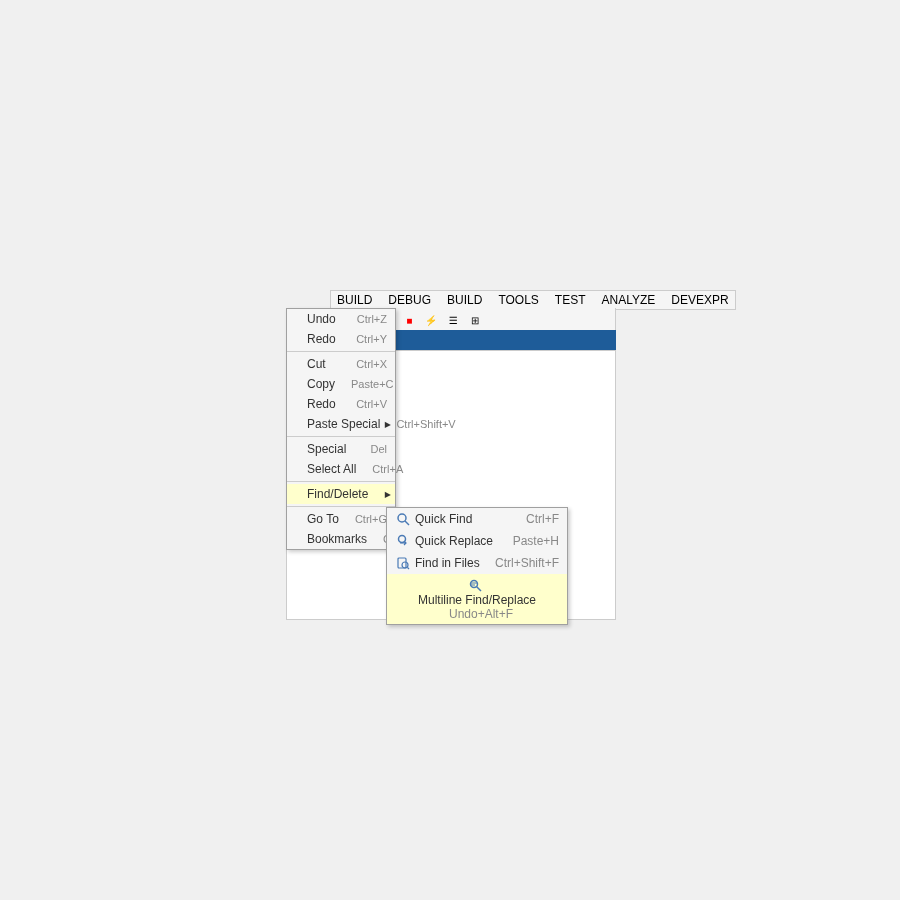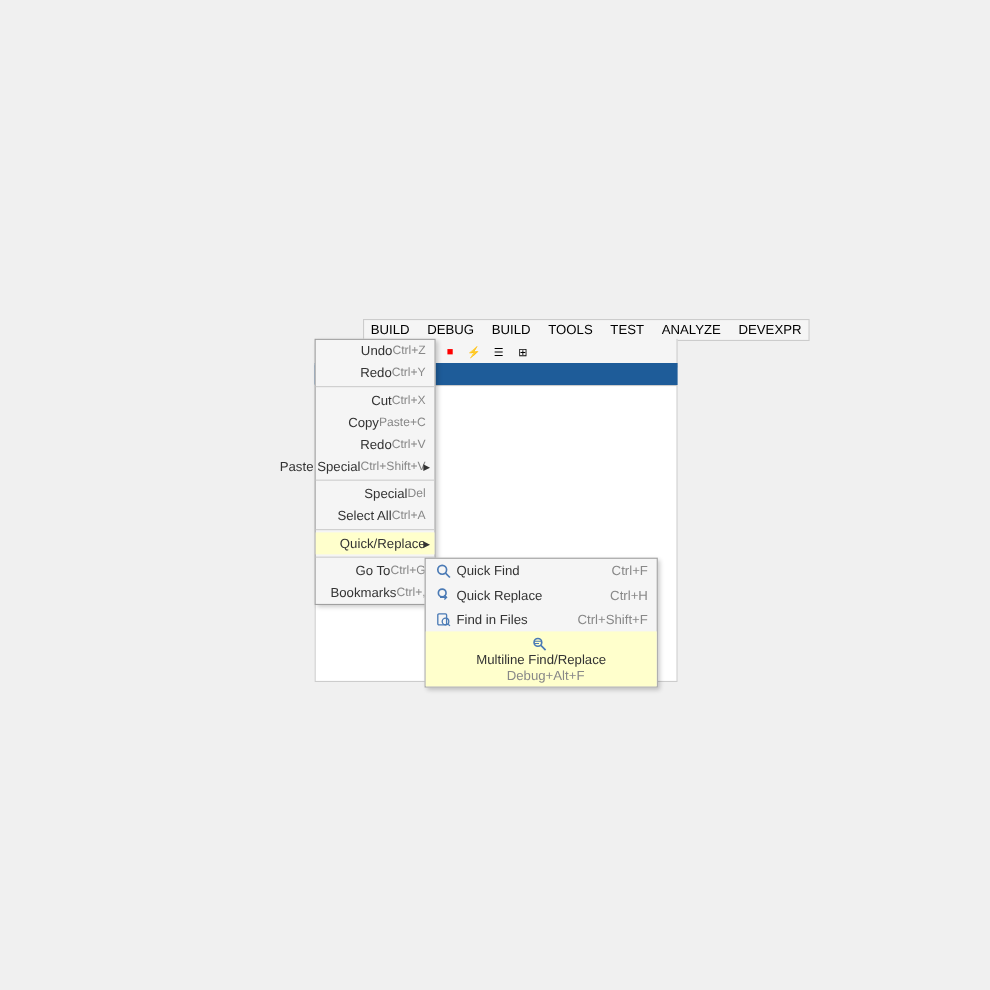--- a/index.html
+++ b/index.html
@@ -131,35 +131,36 @@
       left: 286px;
       width: 110px;
       background: #f5f5f5;
       border: 1px solid #a0a0a0;
       box-shadow: 2px 2px 4px rgba(0,0,0,0.2);
       z-index: 10;
     }
 
     .menu-item {
       display: flex;
-      justify-content: flex-end;
+      justify-content: space-between;
       align-items: center;
       padding: 3px 8px 3px 20px;
       cursor: pointer;
       color: #333;
       white-space: nowrap;
       position: relative;
     }
 
     .menu-item.highlighted {
       background: #ffffcc;
     }
 
     .menu-item .shortcut {
       color: #888;
+      margin-left: 16px;
       font-size: 11px;
     }
 
     .menu-separator {
       height: 1px;
       background: #ccc;
       margin: 2px 0;
     }
 
     .menu-item.has-submenu::after {
@@ -167,21 +168,21 @@
       font-size: 8px;
       position: absolute;
       right: 4px;
     }
 
     
     .find-submenu {
       position: absolute;
       top: 507px;
       left: 386px;
-      width: 212px;
+      width: 182px;
       background: #f5f5f5;
       border: 1px solid #a0a0a0;
       box-shadow: 2px 2px 4px rgba(0,0,0,0.2);
       z-index: 20;
     }
 
     .find-menu-item {
       display: flex;
       align-items: center;
       padding: 3px 8px;
@@ -289,21 +290,21 @@
   <div class="menu-item">
     <span>Special</span>
     <span class="shortcut">Del</span>
   </div>
   <div class="menu-item">
     <span>Select All</span>
     <span class="shortcut">Ctrl+A</span>
   </div>
   <div class="menu-separator"></div>
   <div class="menu-item has-submenu highlighted" style="background:#ffffcc;">
-    <span>Quick/Replace</span>
+    <span>Find/Delete</span>
   </div>
   <div class="menu-separator"></div>
   <div class="menu-item">
     <span>Go To</span>
     <span class="shortcut">Ctrl+G</span>
   </div>
   <div class="menu-item">
     <span>Bookmarks</span>
     <span class="shortcut">Ctrl+,</span>
   </div>
@@ -323,21 +324,21 @@
   </div>
 
   <div class="find-menu-item">
     <span class="item-icon">
       <svg width="14" height="14" viewBox="0 0 14 14" fill="none">
         <circle cx="6" cy="5" r="3.5" stroke="#4a7ab5" stroke-width="1.5" fill="none"></circle>
         <path d="M4 9 L10 9 M8 7 L10 9 L8 11" stroke="#4a7ab5" stroke-width="1.2" fill="none"></path>
       </svg>
     </span>
     <span class="item-label">Quick Replace</span>
-    <span class="item-shortcut">Ctrl+H</span>
+    <span class="item-shortcut">Paste+H</span>
   </div>
 
   <div class="find-menu-item">
     <span class="item-icon">
       <svg width="14" height="14" viewBox="0 0 14 14" fill="none">
         <rect x="2" y="2" width="8" height="10" rx="1" stroke="#4a7ab5" stroke-width="1.2" fill="none"></rect>
         <circle cx="9" cy="9" r="3" stroke="#4a7ab5" stroke-width="1.2" fill="none"></circle>
         <line x1="11.5" y1="11.5" x2="13" y2="13" stroke="#4a7ab5" stroke-width="1.2"></line>
       </svg>
     </span>
@@ -349,15 +350,15 @@
   <div class="find-menu-item multiline-highlighted">
     <span class="item-icon">
       <svg width="14" height="14" viewBox="0 0 14 14" fill="none">
         <circle cx="6" cy="6" r="3.5" stroke="#4a7ab5" stroke-width="1.5" fill="none"></circle>
         <line x1="8.5" y1="8.5" x2="13" y2="13" stroke="#4a7ab5" stroke-width="1.5"></line>
         <line x1="3" y1="5" x2="9" y2="5" stroke="#4a7ab5" stroke-width="1"></line>
         <line x1="3" y1="7" x2="7" y2="7" stroke="#4a7ab5" stroke-width="1"></line>
       </svg>
     </span>
     <span class="item-label">Multiline Find/Replace</span>
-    <span class="item-shortcut">Debug+Alt+F</span>
+    <span class="item-shortcut">Undo+Alt+F</span>
   </div>
 </div>
 
 </body></html>

